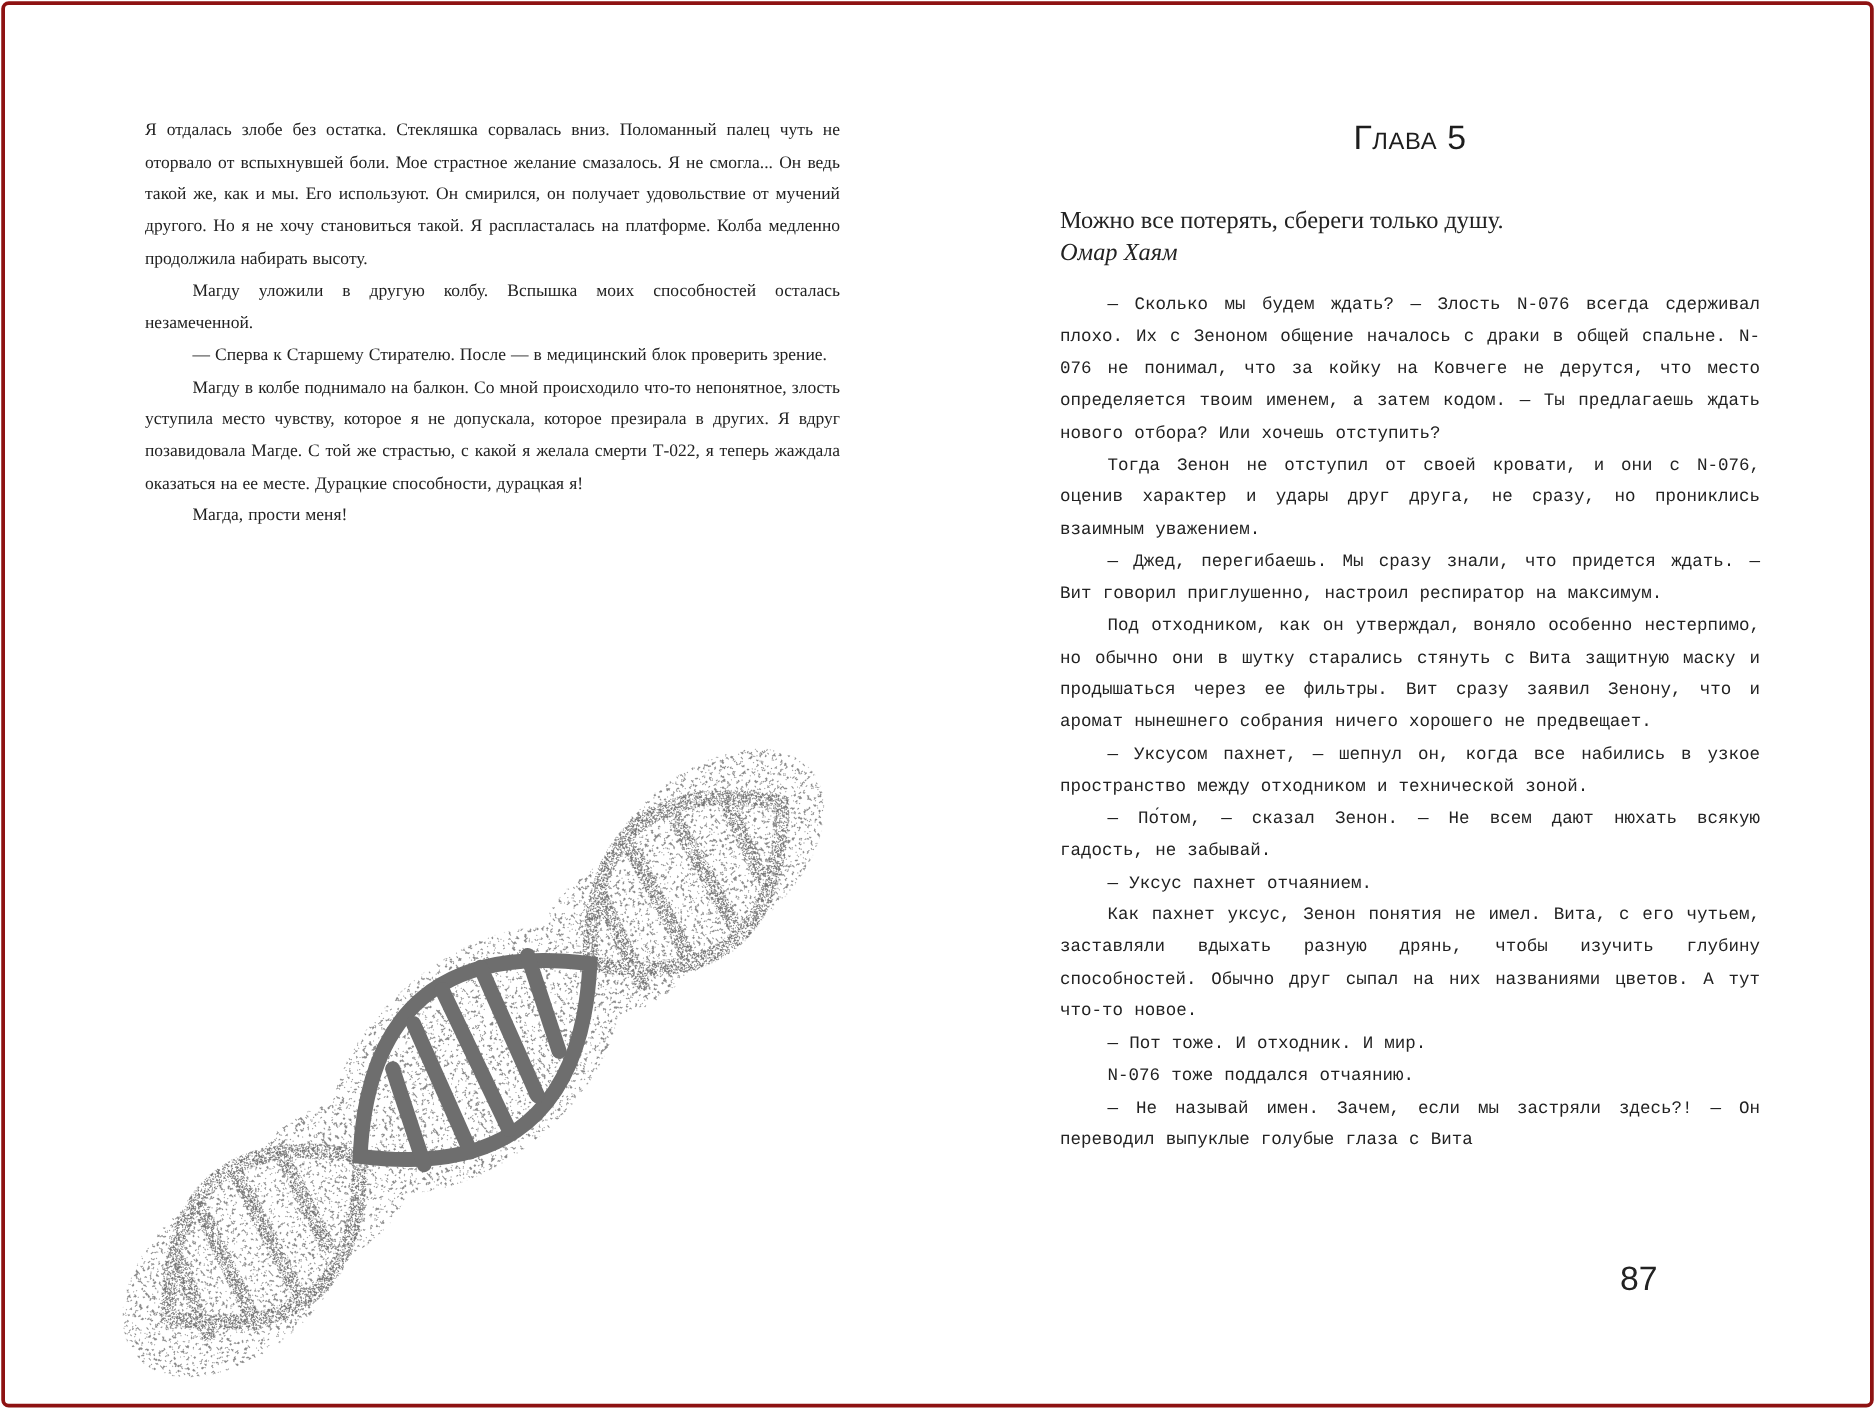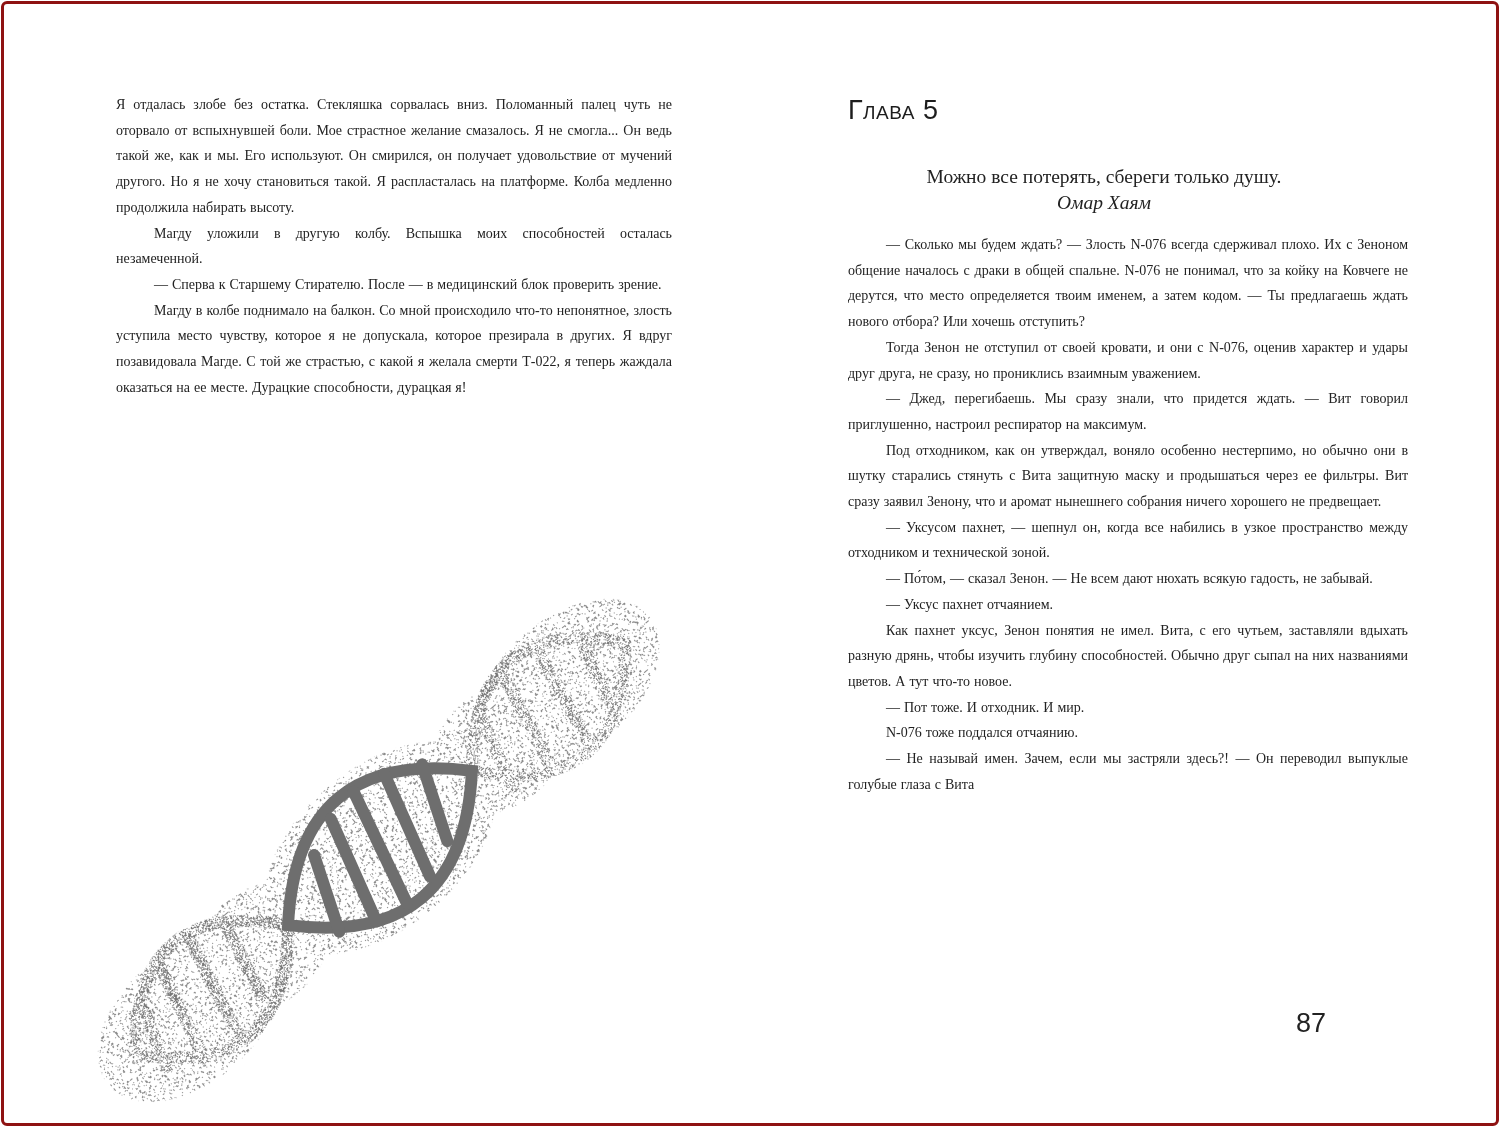--- a/index.html
+++ b/index.html
@@ -33,65 +33,66 @@
   .dna {
     position: absolute; left: 200px; top: 683px;
     width: 360px; height: 330px;
     overflow: visible;
   }
   
   .right-col {
     position: absolute; left: 848px; top: 96px; width: 560px;
   }
   .chapter-label {
-    text-align: left;
+    text-align: center;
     font-family: "Liberation Sans", sans-serif;
     font-variant: small-caps;
     font-size: 27px;
     letter-spacing: 0.5px;
     color: #1d1d1d;
     line-height: 28px;
   }
   .chapter-title {
     text-align: center;
     font-family: "Liberation Sans", sans-serif;
     font-size: 37px;
     font-weight: 500;
     letter-spacing: 0.5px;
     color: #1d1d1d;
     line-height: 40px;
     margin-top: 6px;
   }
   .epigraph {
     margin-top: 40px;
     padding-right: 48px;
-    text-align: center;
+    text-align: left;
     font-size: 19.5px;
     line-height: 26px;
     color: #222222;
   }
   .epigraph .author { font-style: italic; }
-  .body-text { margin-top: 16px; }
+  .body-text { margin-top: 16px; font-family: Liberation Mono, monospace; }
   .page-number {
     position: absolute; left: 1296px; top: 1008px;
     font-family: "Liberation Sans", sans-serif;
     font-size: 27px;
     color: #222222;
   }
 </style>
 </head>
 <body>
 
 <div class="frame"></div>
 
 <div class="left-text">
   <p class="book-par">Я отдалась злобе без остатка. Стекляшка сорвалась вниз. Поломанный палец чуть не оторвало от вспыхнувшей боли. Мое страстное желание смазалось. Я не смогла... Он ведь такой же, как и мы. Его используют. Он смирился, он получает удовольствие от мучений другого. Но я не хочу становиться такой. Я распласталась на платформе. Колба медленно продолжила набирать высоту.</p>
   <p class="book-par ind">Магду уложили в другую колбу. Вспышка моих способностей осталась незамеченной.</p>
   <p class="book-par ind">— Сперва к Старшему Стирателю. После — в медицинский блок проверить зрение.</p>
   <p class="book-par ind">Магду в колбе поднимало на балкон. Со мной происходило что-то непонятное, злость уступила место чувству, которое я не допускала, которое презирала в других. Я вдруг позавидовала Магде. С той же страстью, с какой я желала смерти Т-022, я теперь жаждала оказаться на ее месте. Дурацкие способности, дурацкая я!</p>
+  <p class="book-par ind">Магда, прости меня!</p>
 </div>
 
 <svg class="dna" viewBox="0 0 360 330" aria-hidden="true">
   <defs>
     <filter id="spk" x="-60%" y="-60%" width="220%" height="220%">
       <feTurbulence type="fractalNoise" baseFrequency="0.5" numOctaves="2" seed="11" result="n"></feTurbulence>
       <feComponentTransfer in="n" result="na">
         <feFuncA type="discrete" tableValues="0 0 0 1 0 0 1 1"></feFuncA>
       </feComponentTransfer>
       <feComposite in="SourceGraphic" in2="na" operator="in"></feComposite>

